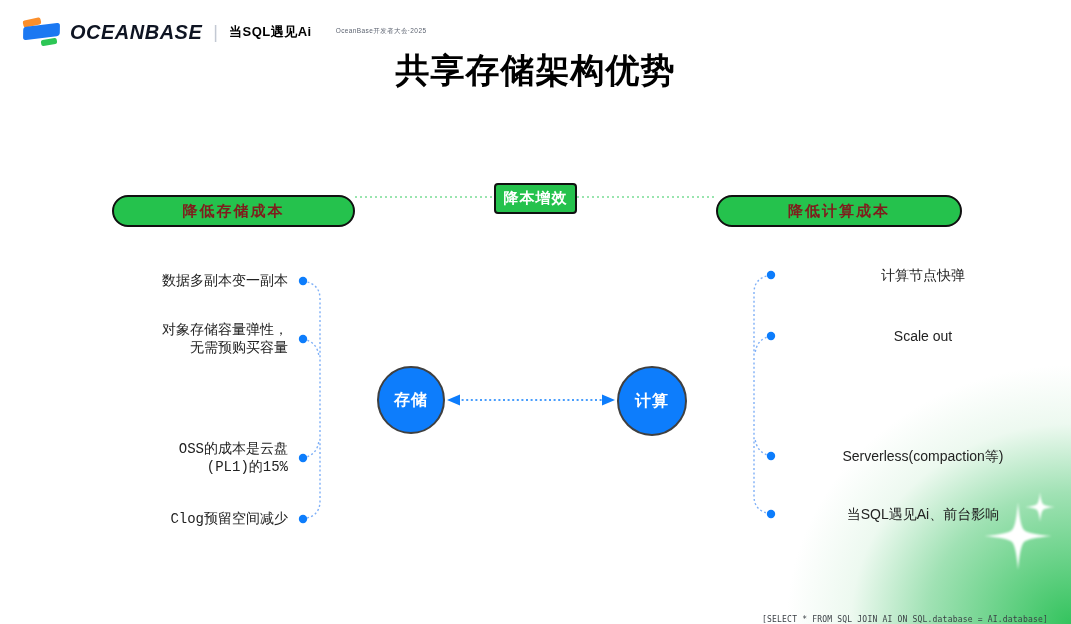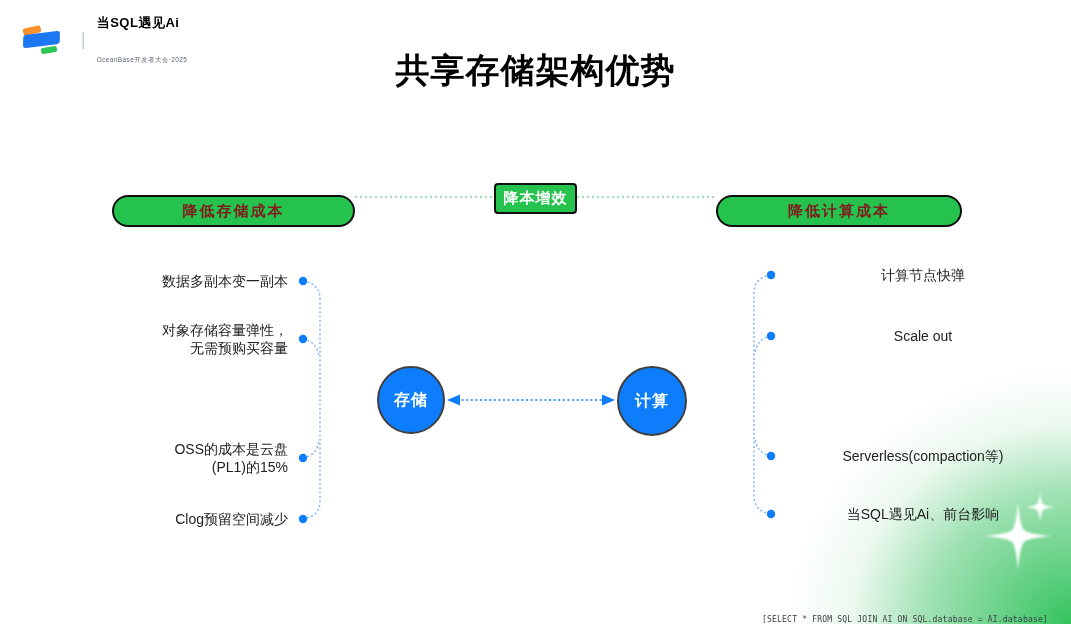--- a/index.html
+++ b/index.html
@@ -13,21 +13,21 @@
   }
 
   
   .logo-bar { position: absolute; left: 22px; top: 16px; display: flex; align-items: center; }
   .logo-mark { position: relative; width: 40px; height: 32px; margin-right: 8px; }
   .logo-mark .bar-orange { position: absolute; left: 1px; top: 3px; width: 18px; height: 7px; background: #fb8f2c; border-radius: 2px; transform: rotate(-12deg); }
   .logo-mark .bar-blue { position: absolute; left: 1px; top: 9px; width: 37px; height: 13px; background: #1b78f2; border-radius: 3px; transform: rotate(-7deg) skewX(-8deg); }
   .logo-mark .bar-green { position: absolute; left: 19px; top: 23px; width: 16px; height: 6px; background: #2dc655; border-radius: 2px; transform: rotate(-9deg); }
   .brand-word { font-size: 20px; font-weight: 800; font-style: italic; letter-spacing: 0.5px; color: #0e1422; }
   .logo-divider { color: #c3c9d3; font-size: 18px; margin: 0 11px; font-weight: 400; }
-  .tagline-box { display: flex; flex-direction: column; line-height: 1.1; gap: 24px; }
+  .tagline-box { display: flex; flex-direction: row; line-height: 1.1; gap: 24px; }
   .tagline-main { font-size: 13px; font-weight: 800; color: #000; letter-spacing: 0.5px; }
   .tagline-sub { font-size: 6.5px; color: #5c6370; letter-spacing: 0.4px; margin-top: 2px; }
 
   
   .page-title {
     position: absolute; left: 0; top: 48px; width: 1071px;
     text-align: center; font-size: 34px; font-weight: 700; color: #000;
     letter-spacing: 1px;
   }
 
@@ -41,21 +41,21 @@
   .pill-right { left: 716px; top: 180px; width: 246px; height: 32px; }
   .tag-center {
     position: absolute; left: 494px; top: 183px; width: 83px; height: 31px;
     display: flex; align-items: center; justify-content: center;
     background: #25c24d; border: 2px solid #101010; border-radius: 4px;
     color: #fff; font-weight: 800; font-size: 15px; letter-spacing: 1px;
   }
 
   
   .benefit { position: absolute; font-size: 14px; line-height: 18px; color: #222; white-space: pre-line; }
-  .benefit.left-col { right: 783px; text-align: right; width: 220px; }
+  .benefit.left-col { right: 783px; text-align: right; width: 220px; font-family: Liberation Mono, monospace; }
   .benefit.right-col { left: 793px; text-align: center; width: 260px; }
 
   
   .node {
     position: absolute; display: flex; align-items: center; justify-content: center;
     background: #0d7dfc; border: 2px solid #404040; border-radius: 50%;
     color: #fff; font-weight: 800; font-size: 16px; letter-spacing: 1px;
   }
   .node-storage { left: 377px; top: 366px; width: 68px; height: 68px; }
   .node-compute { left: 617px; top: 366px; width: 70px; height: 70px; text-align: right; }
@@ -81,20 +81,21 @@
 <body>
 
 <div class="corner-glow"></div>
 
 <div class="logo-bar">
   <div class="logo-mark">
     <div class="bar-orange"></div>
     <div class="bar-blue"></div>
     <div class="bar-green"></div>
   </div>
+  <div class="brand-word">OCEANBASE</div>
   <div class="logo-divider">|</div>
   <div class="tagline-box">
     <span class="tagline-main">当SQL遇见Ai</span>
     <span class="tagline-sub">OceanBase开发者大会·2025</span>
   </div>
 </div>
 
 <div class="page-title">共享存储架构优势</div>
 
 <div class="pill pill-left">降低存储成本</div>

